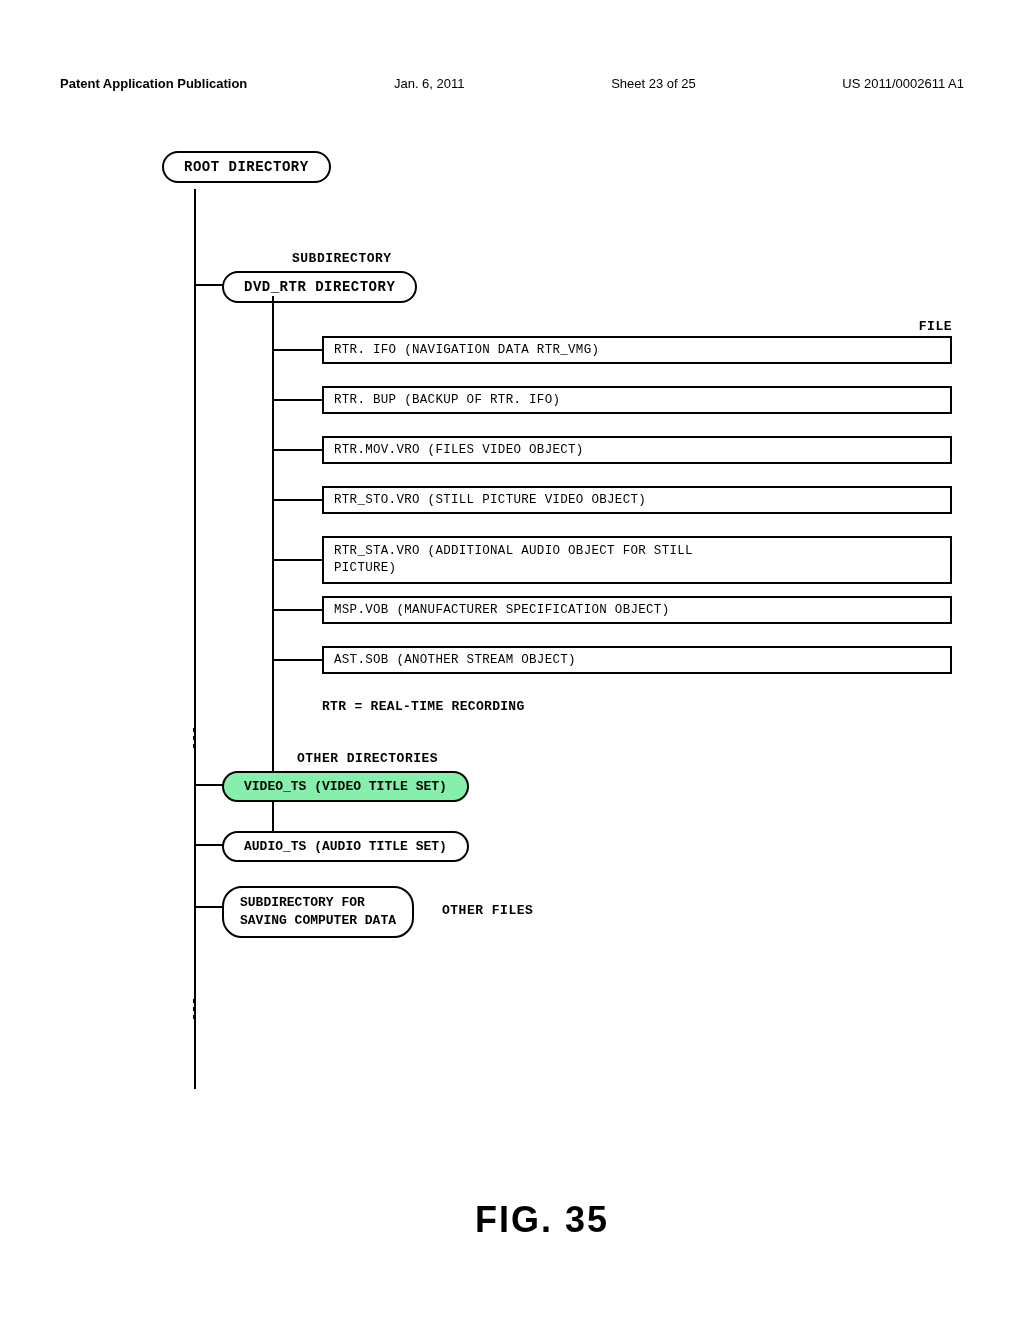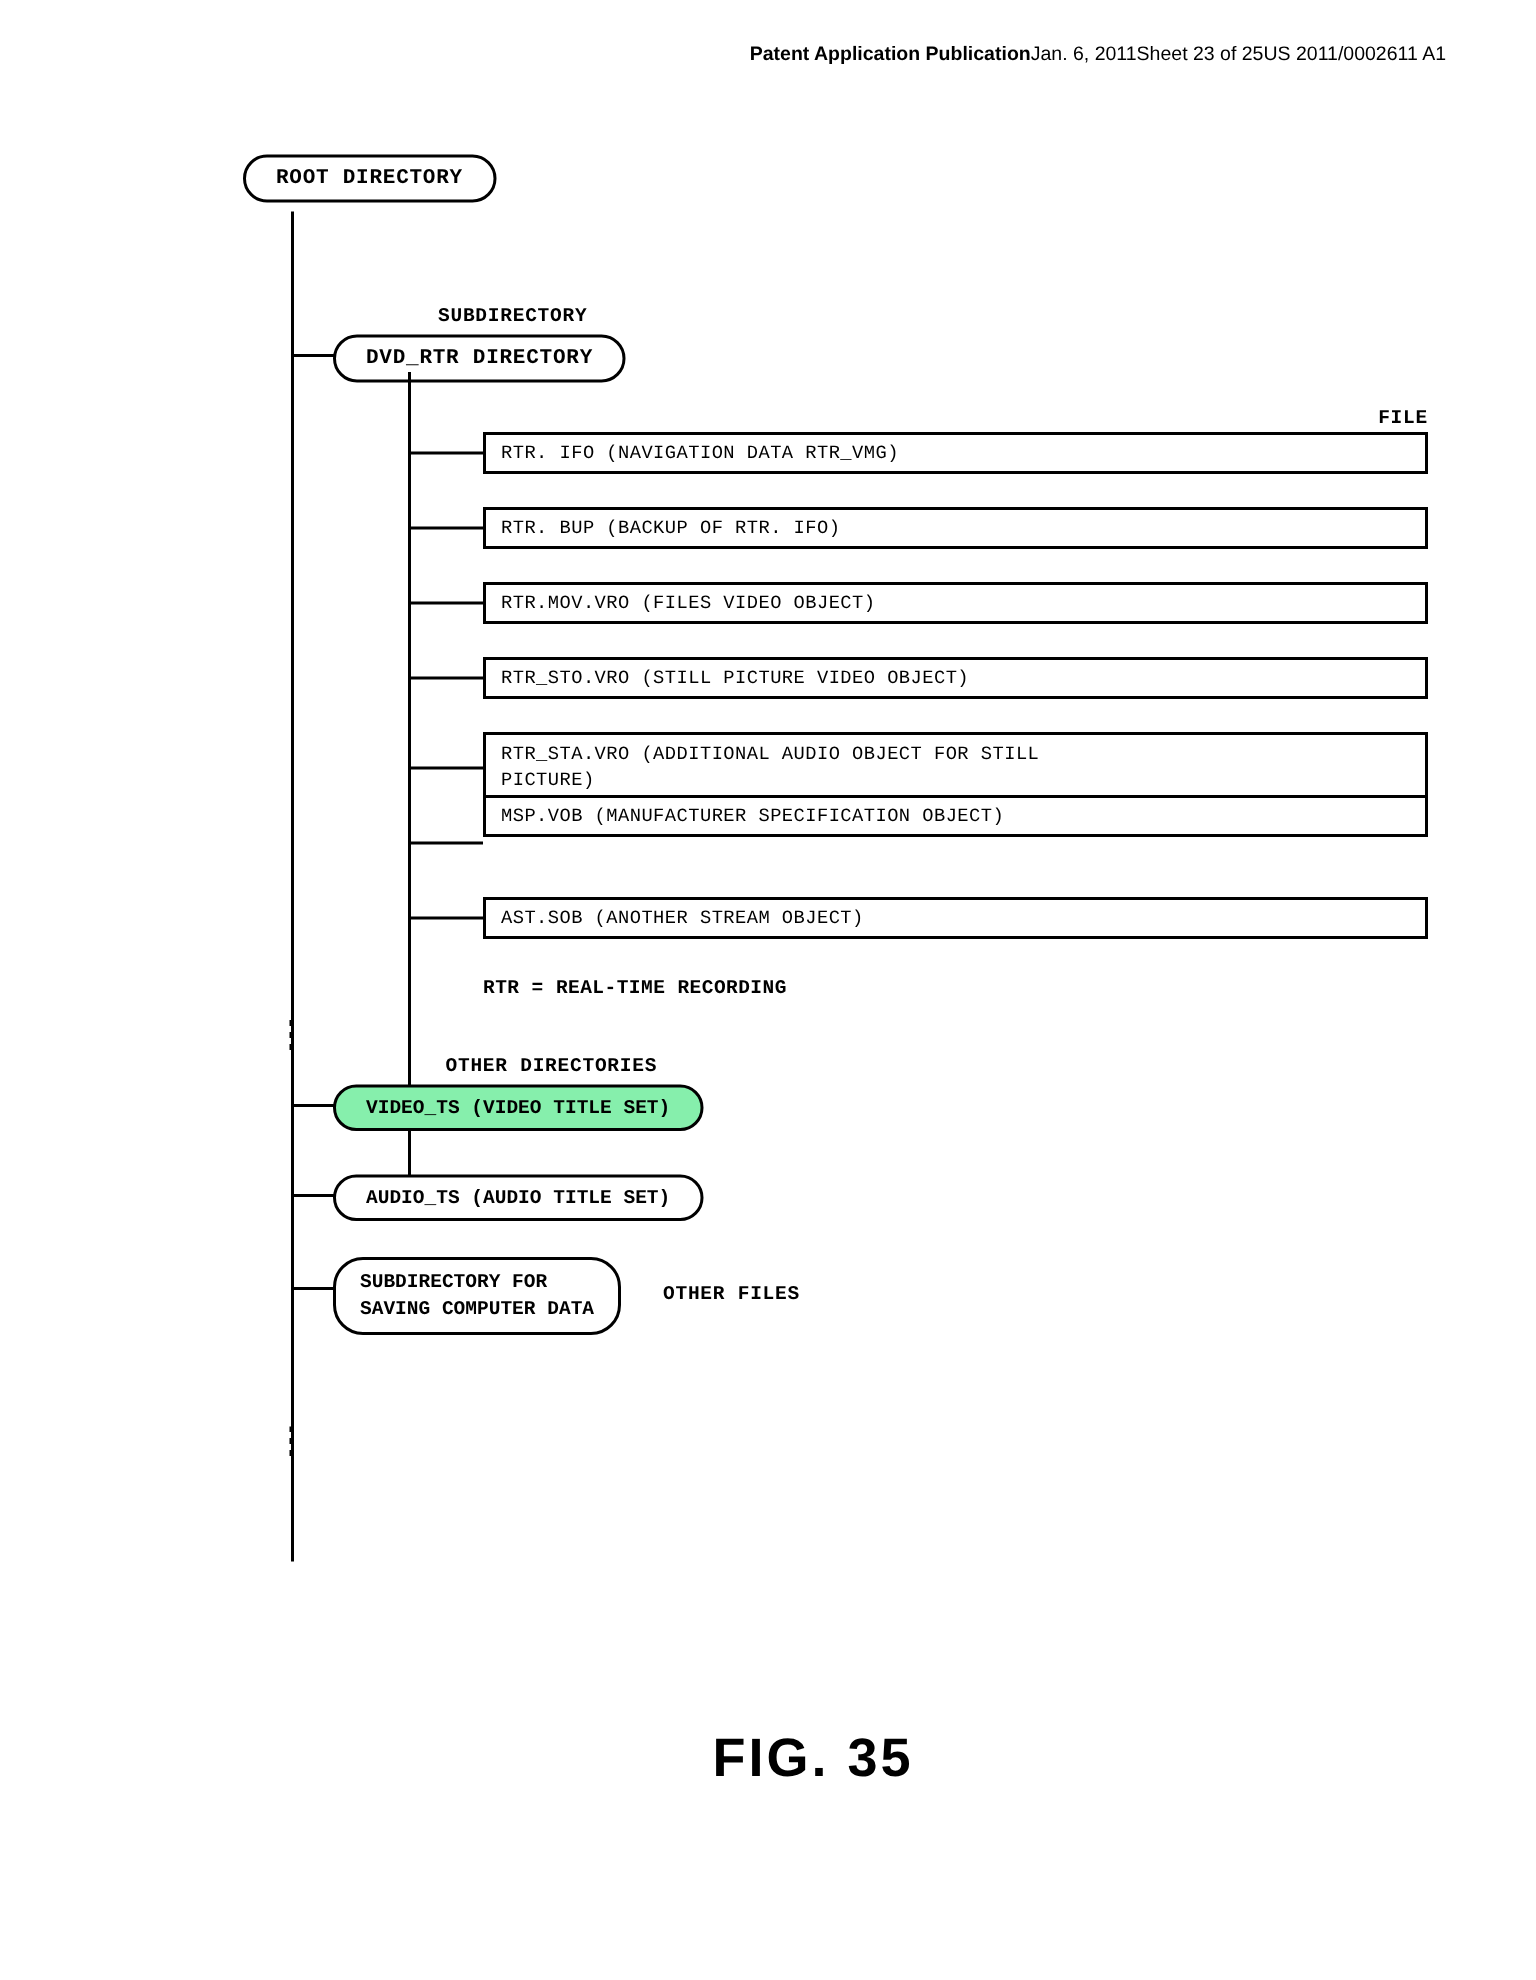--- a/index.html
+++ b/index.html
@@ -7,34 +7,35 @@
       background: #fff;
       font-family: 'Courier New', Courier, monospace;
       width: 1024px;
       min-height: 1320px;
       position: relative;
       overflow: hidden;
     }
 
     .page-header {
       display: flex;
-      justify-content: flex-end;
+      justify-content: space-between;
       align-items: baseline;
       padding: 28px 60px 0 60px;
       font-size: 13px;
       font-family: Arial, sans-serif;
     }
 
     .header-left {
       font-weight: bold;
       font-size: 13px;
     }
 
     .header-center {
       font-size: 13px;
+      margin-top: 48px;
     }
 
     .header-right {
       font-size: 13px;
     }
 
     .diagram-area {
       position: relative;
       margin: 60px auto 0 auto;
       width: 820px;
@@ -148,21 +149,21 @@
 
     .file-box-3 { top: 285px; left: 190px; right: 0; }
     .hline-3 { top: 298px; }
 
     .file-box-4 { top: 335px; left: 190px; right: 0; }
     .hline-4 { top: 348px; }
 
     .file-box-5 { top: 385px; left: 190px; right: 0; }
     .hline-5 { top: 408px; }
 
-    .file-box-6 { top: 427px; left: 190px; right: 0; }
+    .file-box-6 { top: 445px; left: 190px; right: 0; }
     .hline-6 { top: 458px; }
 
     .file-box-7 { top: 495px; left: 190px; right: 0; }
     .hline-7 { top: 508px; }
 
     
     .rtr-note {
       position: absolute;
       top: 548px;
       left: 190px;

